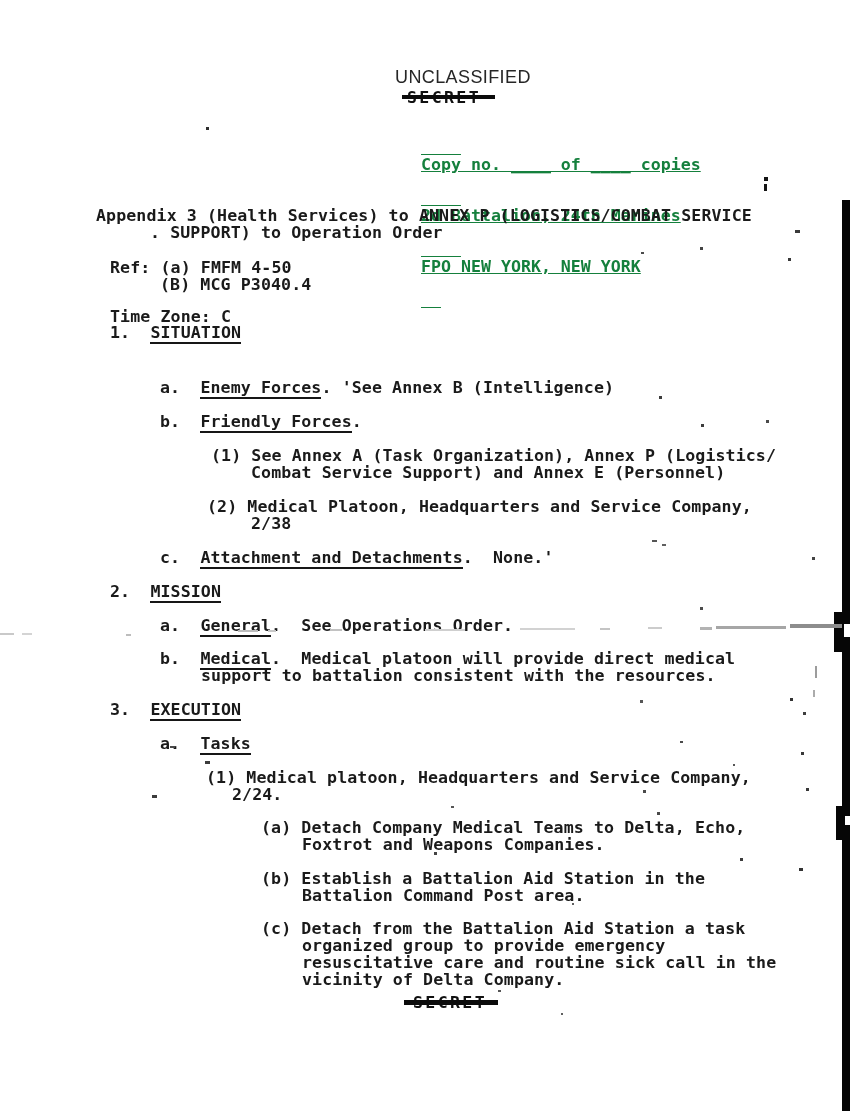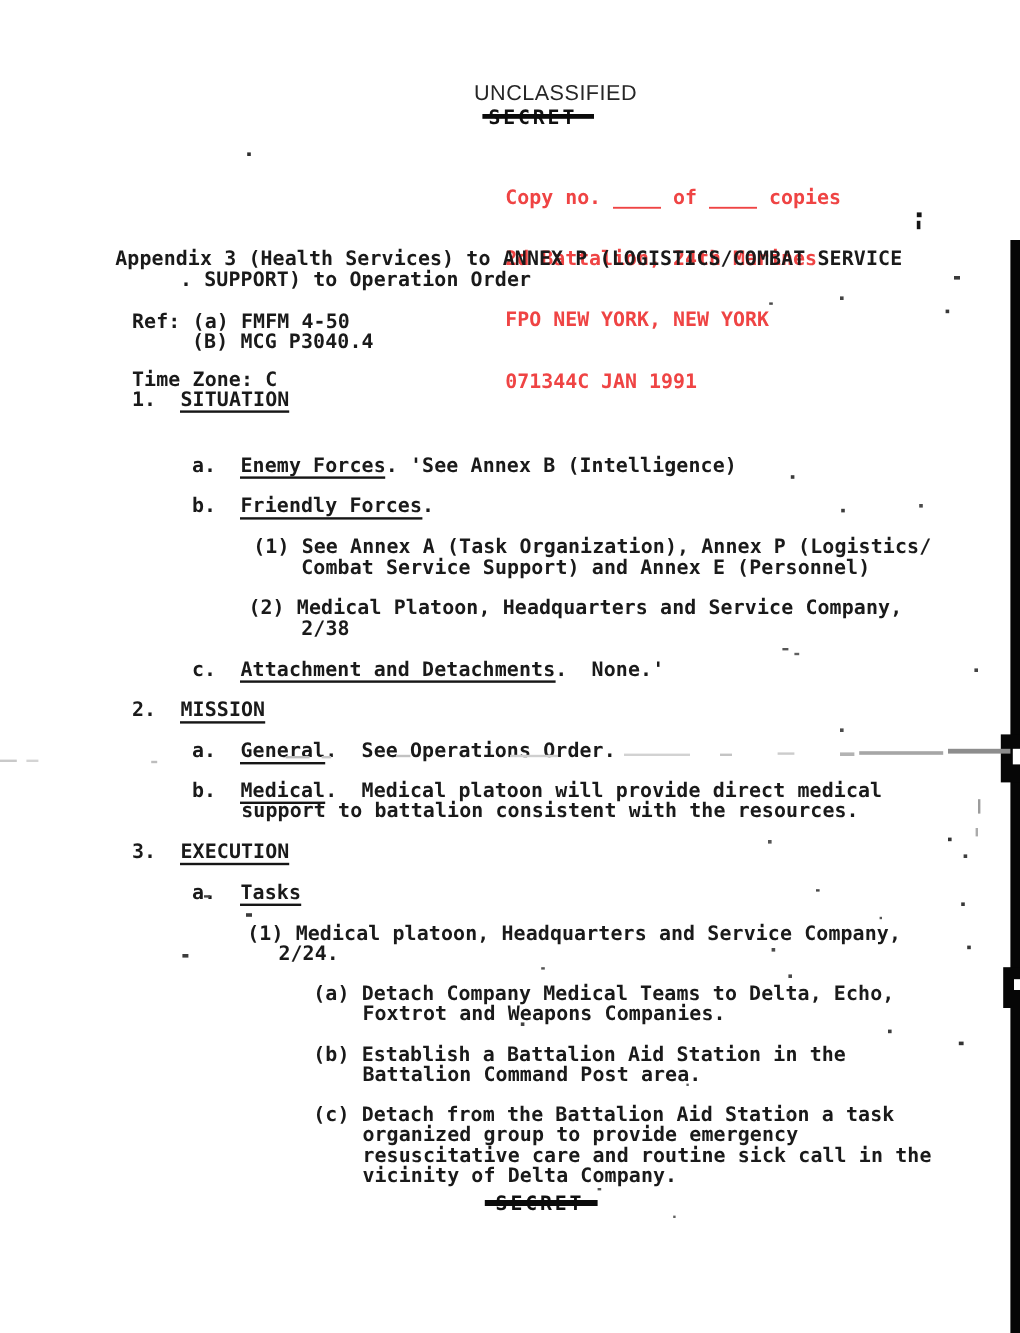--- a/index.html
+++ b/index.html
@@ -30,39 +30,38 @@
   }
   .secret-word{
     position:absolute;
     font:bold 16.5px "DejaVu Sans Mono",monospace;
     letter-spacing:2.4px;color:#101010;
   }
   .strike-bar{position:absolute;background:#0b0b0b;}
   #address-block{
     position:absolute;left:421px;top:122px;
     font:bold 16.6px/17px "DejaVu Sans Mono",monospace;
-    color:#ef4444;white-space:pre;
+    color:#15803d;white-space:pre;text-decoration:underline;
   }
   .artifact{position:absolute;}
 </style>
 </head>
 <body>
 
 <div id="page">
 
   <div id="unclassified">UNCLASSIFIED</div>
 
   <div class="secret-word" style="left:407px;top:88px;">SECRET</div>
   <div class="strike-bar" id="strike-top" style="left: 402px; top: 95px; width: 93px; height: 4px;"></div>
 
   <div id="address-block">
     <div>Copy no. ____ of ____ copies</div>
     <div>2d Battalion, 24th Marines</div>
     <div>FPO NEW YORK, NEW YORK</div>
-    <div>071344C JAN 1991</div>
   </div>
 
   <div id="document-body">
       <div class="tline" style="left: 96px; top: 207px;"><span>Appendix 3 (Health Services) to ANNEX P (LOGISTICS/COMBAT SERVICE</span></div>
       <div class="tline" style="left: 150px; top: 224px;"><span>. SUPPORT) to Operation Order</span></div>
       <div class="tline" style="left: 110px; top: 259px;"><span>Ref: (a) FMFM 4-50</span></div>
       <div class="tline" style="left: 160px; top: 276px;"><span>(B) MCG P3040.4</span></div>
       <div class="tline" style="left: 110px; top: 308px;"><span>Time Zone: C</span></div>
       <div class="tline" style="left: 110px; top: 324px;"><span>1.  </span><span class="ul">SITUATION</span></div>
       <div class="tline" style="left: 160px; top: 379px;"><span>a.  </span><span class="ul">Enemy Forces</span><span>. 'See Annex B (Intelligence)</span></div>

